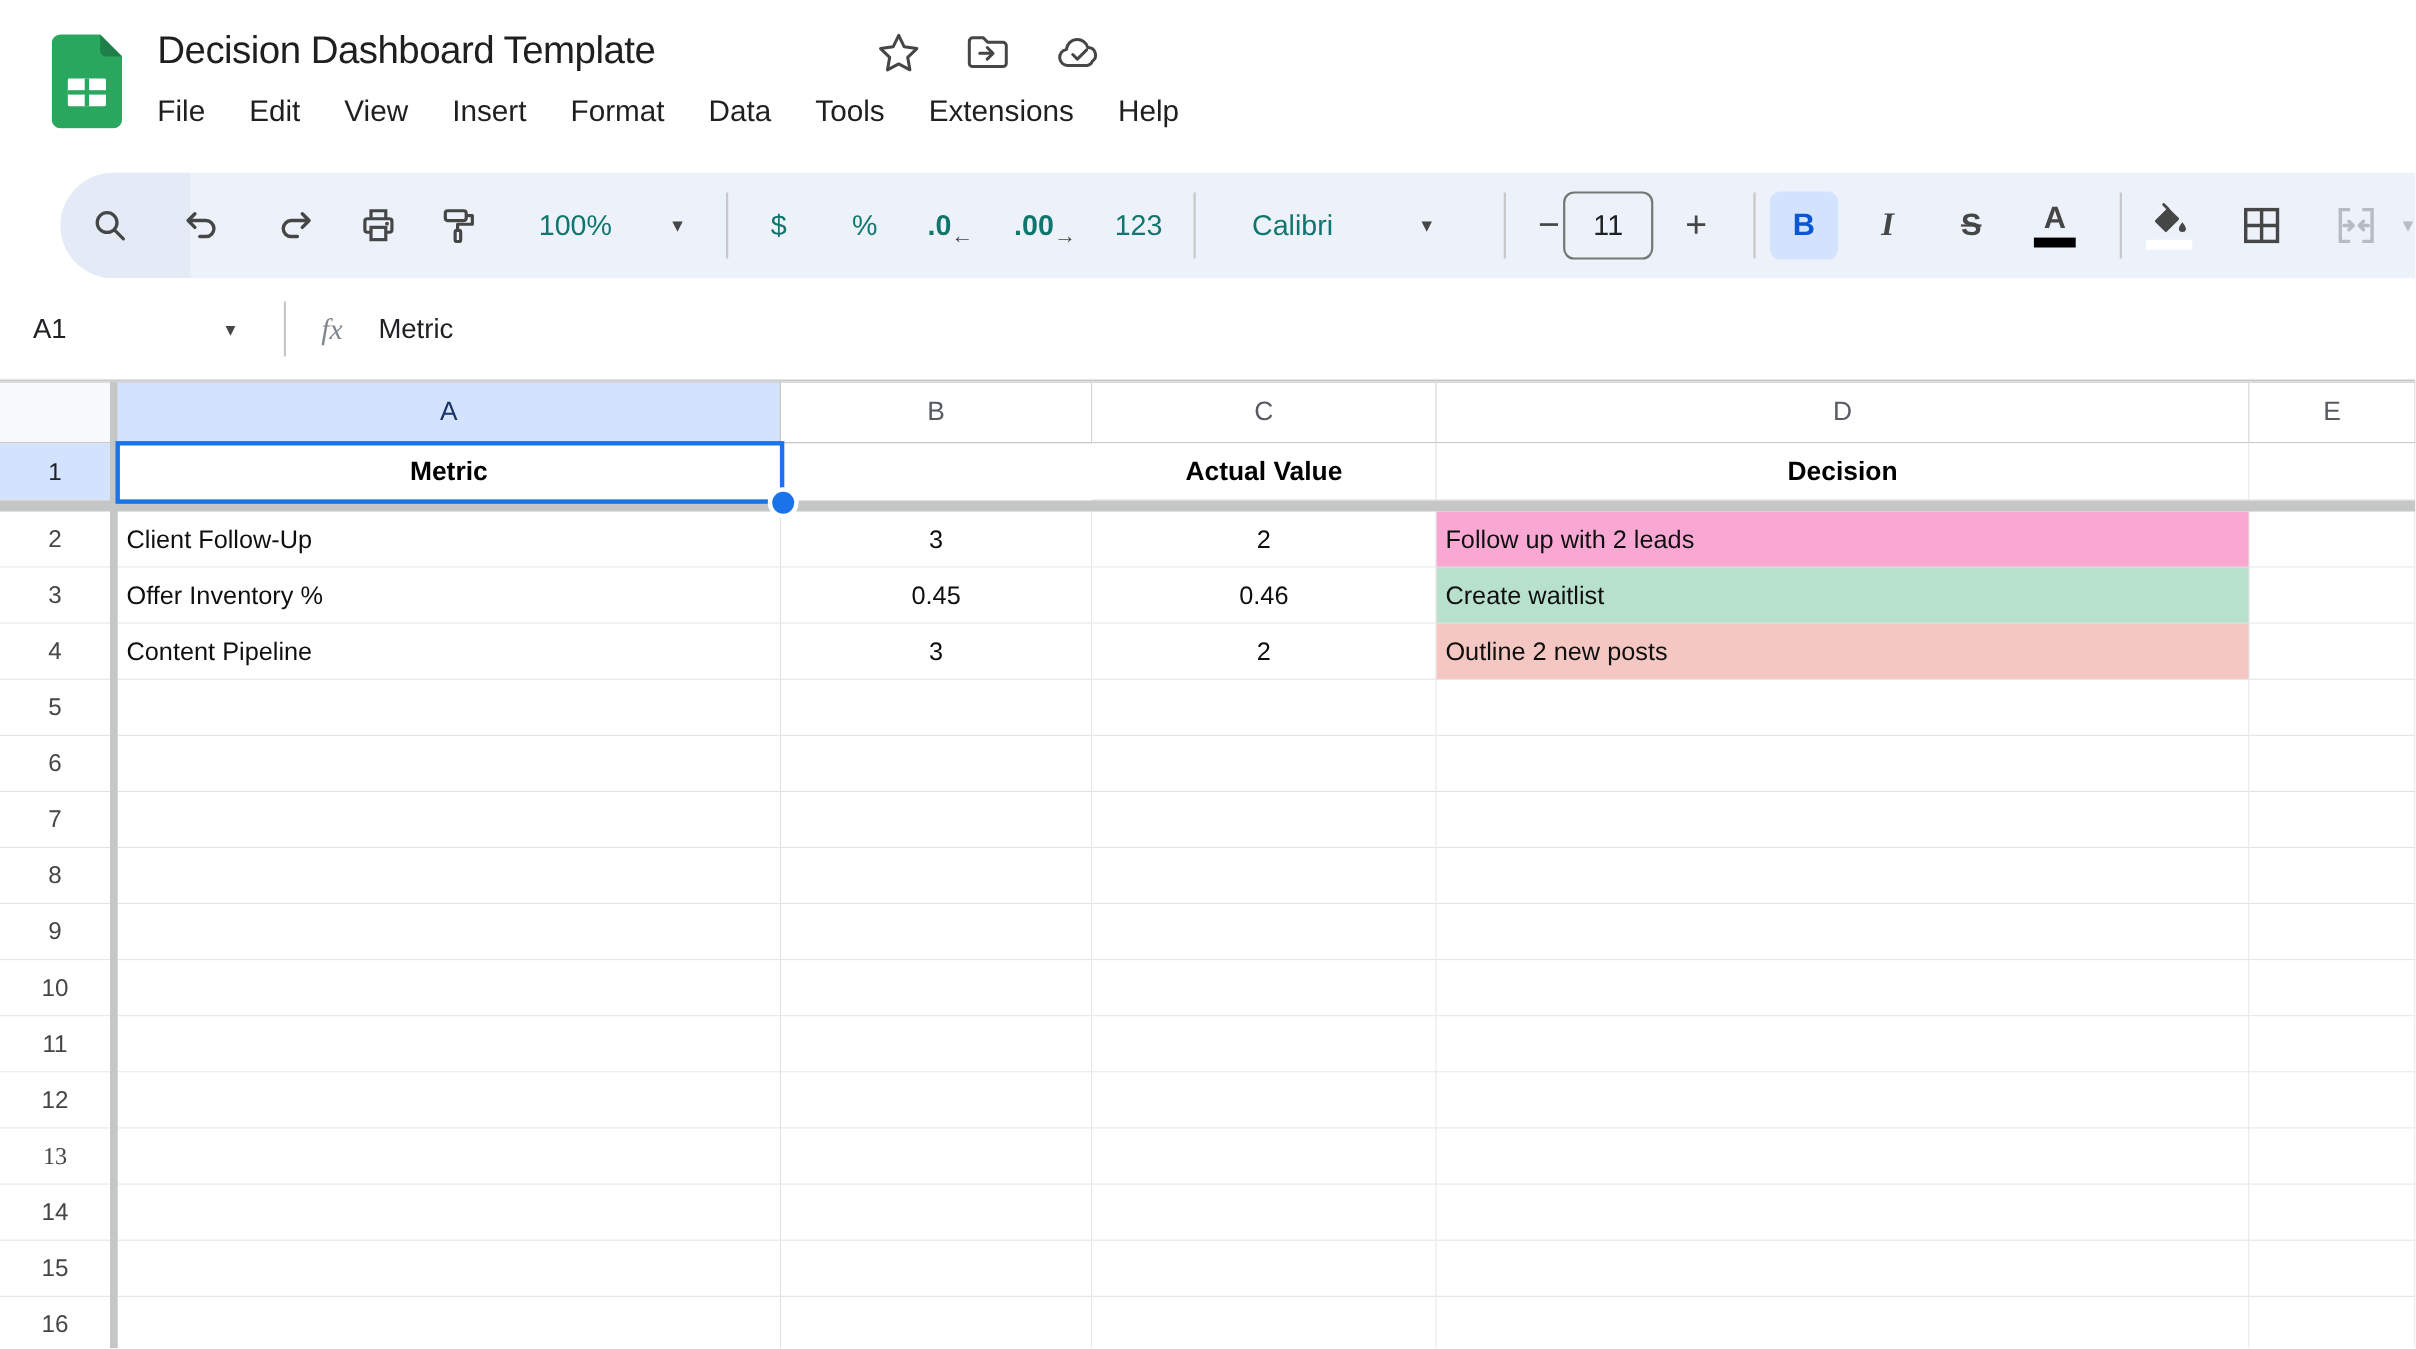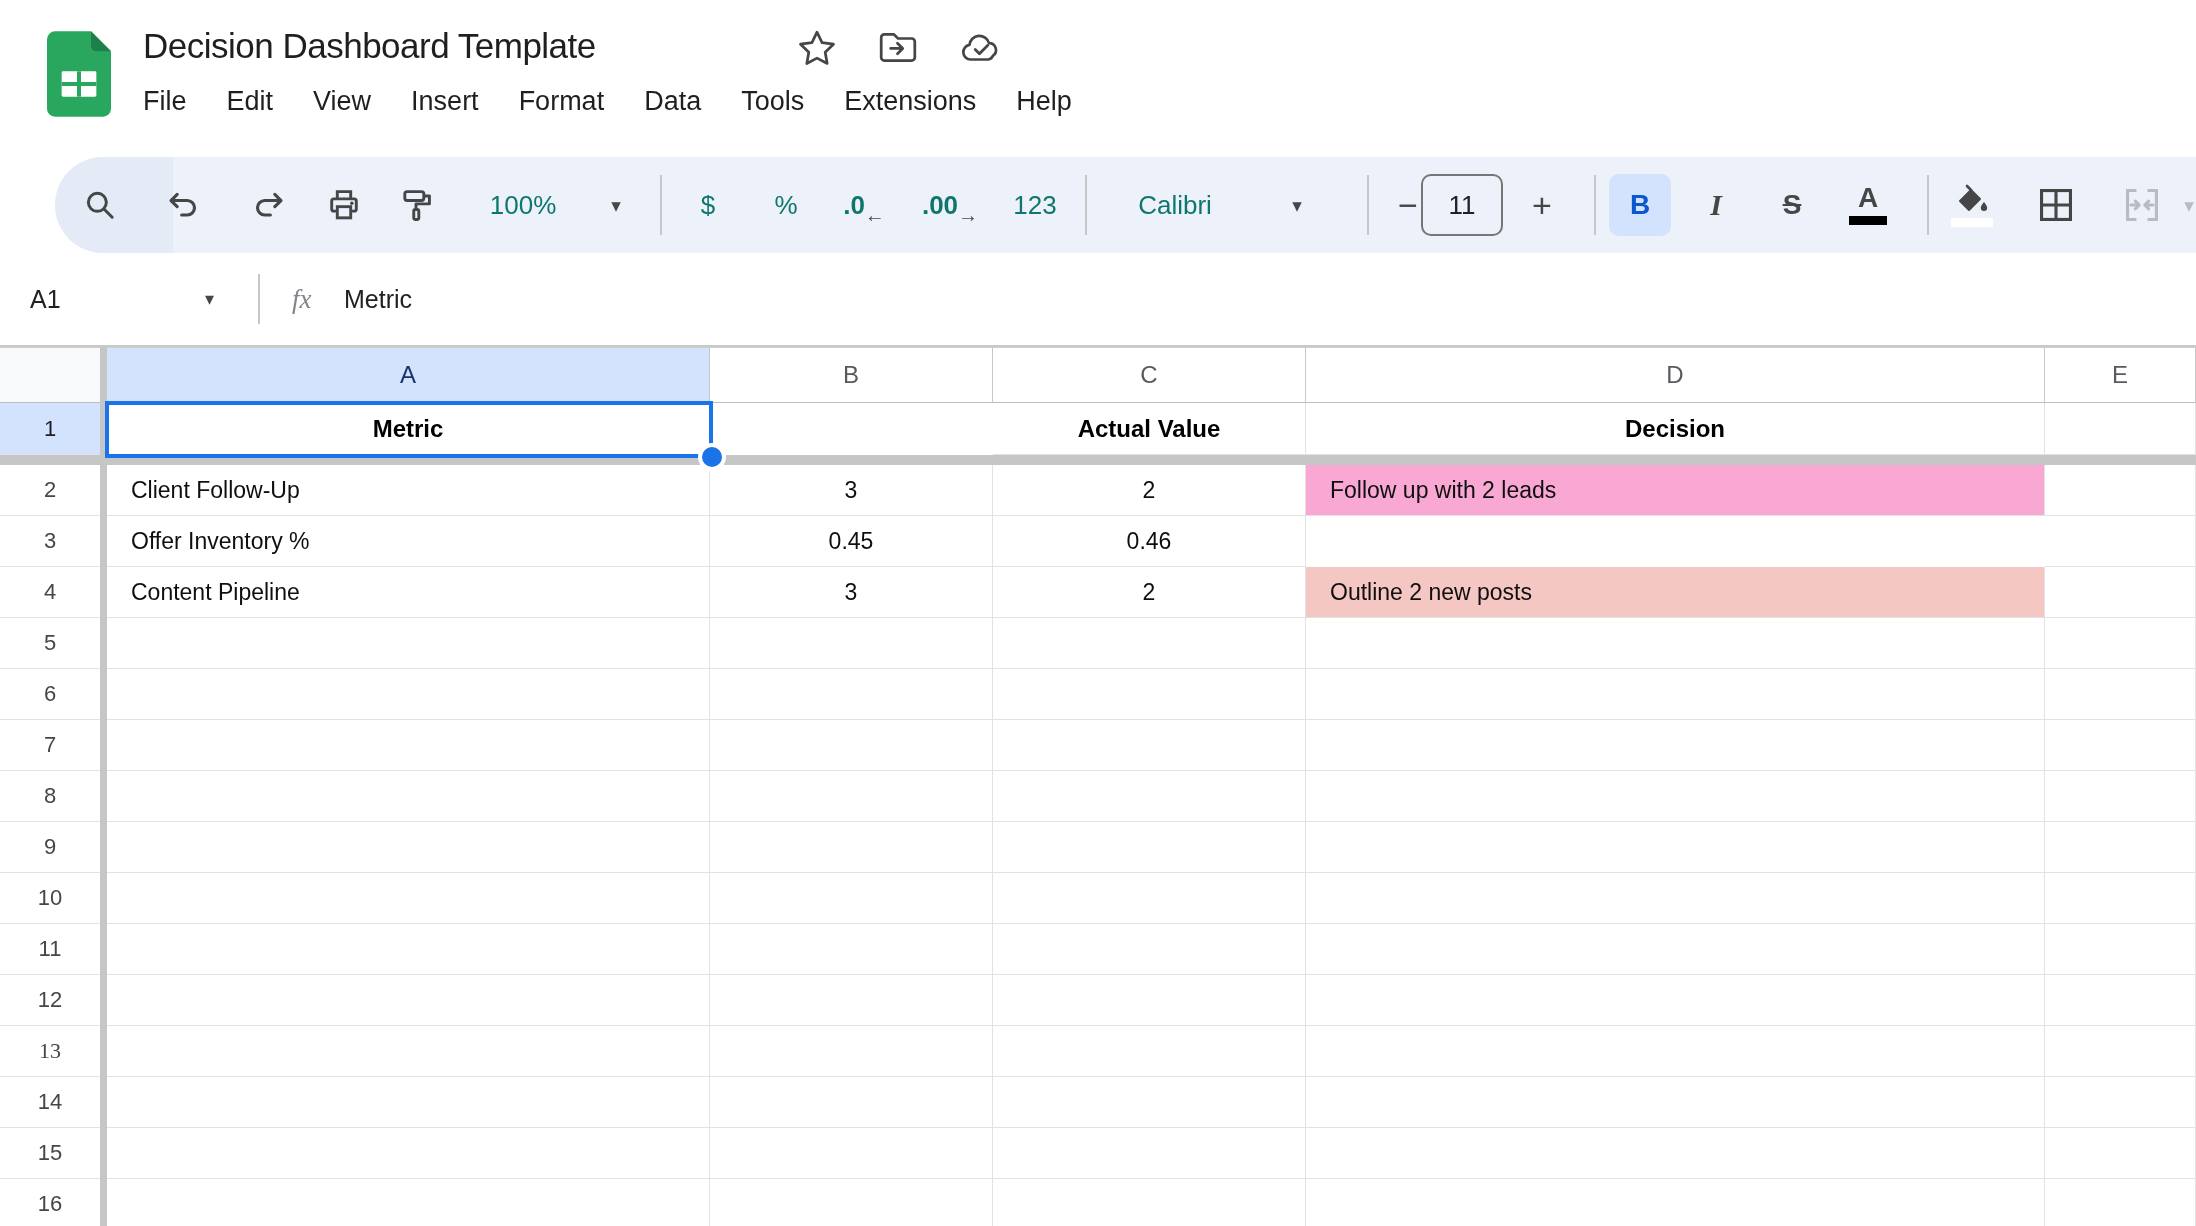--- a/index.html
+++ b/index.html
@@ -46,21 +46,21 @@
   .colhdr{position:absolute;box-sizing:border-box;background:#fff;border-right:1px solid #c7c7c7;border-bottom:1px solid #bdbdbd;border-top:1px solid #d0d0d0;
           display:flex;align-items:center;justify-content:center;font-size:24px;color:#575b5f;}
   .colhdr.sel{background:#d3e3fd;color:#1b336b;font-weight:500;}
   .corner{position:absolute;box-sizing:border-box;background:#f8f9fa;border-bottom:1px solid #bdbdbd;border-top:1px solid #d0d0d0;}
   .rowhdr{position:absolute;box-sizing:border-box;background:#fff;border-bottom:1px solid #e2e2e2;
           display:flex;align-items:center;justify-content:center;font-size:22px;color:#444746;}
   .rowhdr.sel{background:#d3e3fd;color:#202124;font-weight:500;}
   .cell{position:absolute;box-sizing:border-box;background:#fff;border-right:1px solid #e2e2e2;border-bottom:1px solid #e2e2e2;
         display:flex;align-items:center;font-size:23px;color:#0f0f0f;overflow:hidden;white-space:nowrap;}
   .cell.center{justify-content:center;}
-  .cell.left{padding-left:24px;}
+  .cell.left{padding-left:8px;}
   .cell.hdrcell{font-weight:700;font-size:24px;color:#000;}
   .vbar{position:absolute;background:#c4c7c6;}
   .frozenbar{position:absolute;background:#c4c7c6;}
   .sel-outline{position:absolute;border:4px solid #1a73e8;box-sizing:border-box;pointer-events:none;}
   .fill-handle{position:absolute;width:20px;height:20px;border-radius:50%;background:#1a73e8;box-shadow:0 0 0 4px #ffffff;}
   svg{display:block;}
 </style>
 </head>
 <body>
 
@@ -239,20 +239,21 @@
       <div class="rowhdr" style="left: 0px; top: 118px; width: 100px; height: 51px;">2</div>
       <div class="cell left" style="left: 107px; top: 118px; width: 603px; height: 51px;">Client Follow-Up</div>
       <div class="cell center" style="left: 710px; top: 118px; width: 283px; height: 51px;">3</div>
       <div class="cell center" style="left: 993px; top: 118px; width: 313px; height: 51px;">2</div>
       <div class="cell left" style="left: 1306px; top: 118px; width: 739px; height: 51px; background: #f9a8d4;">Follow up with 2 leads</div>
       <div class="cell left" style="left: 2045px; top: 118px; width: 151px; height: 51px;"></div>
       <div class="rowhdr" style="left: 0px; top: 169px; width: 100px; height: 51px;">3</div>
       <div class="cell left" style="left: 107px; top: 169px; width: 603px; height: 51px;">Offer Inventory %</div>
       <div class="cell center" style="left: 710px; top: 169px; width: 283px; height: 51px;">0.45</div>
       <div class="cell center" style="left: 993px; top: 169px; width: 313px; height: 51px;">0.46</div>
+      <div class="cell left" style="left: 1306px; top: 169px; width: 739px; height: 51px; background: rgb(183, 225, 205);">Create waitlist</div>
       <div class="cell left" style="left: 2045px; top: 169px; width: 151px; height: 51px;"></div>
       <div class="rowhdr" style="left: 0px; top: 220px; width: 100px; height: 51px;">4</div>
       <div class="cell left" style="left: 107px; top: 220px; width: 603px; height: 51px;">Content Pipeline</div>
       <div class="cell center" style="left: 710px; top: 220px; width: 283px; height: 51px;">3</div>
       <div class="cell center" style="left: 993px; top: 220px; width: 313px; height: 51px;">2</div>
       <div class="cell left" style="left: 1306px; top: 220px; width: 739px; height: 51px; background: rgb(244, 199, 195);">Outline 2 new posts</div>
       <div class="cell left" style="left: 2045px; top: 220px; width: 151px; height: 51px;"></div>
       <div class="rowhdr" style="left: 0px; top: 271px; width: 100px; height: 51px;">5</div>
       <div class="cell left" style="left: 107px; top: 271px; width: 603px; height: 51px;"></div>
       <div class="cell center" style="left: 710px; top: 271px; width: 283px; height: 51px;"></div>

